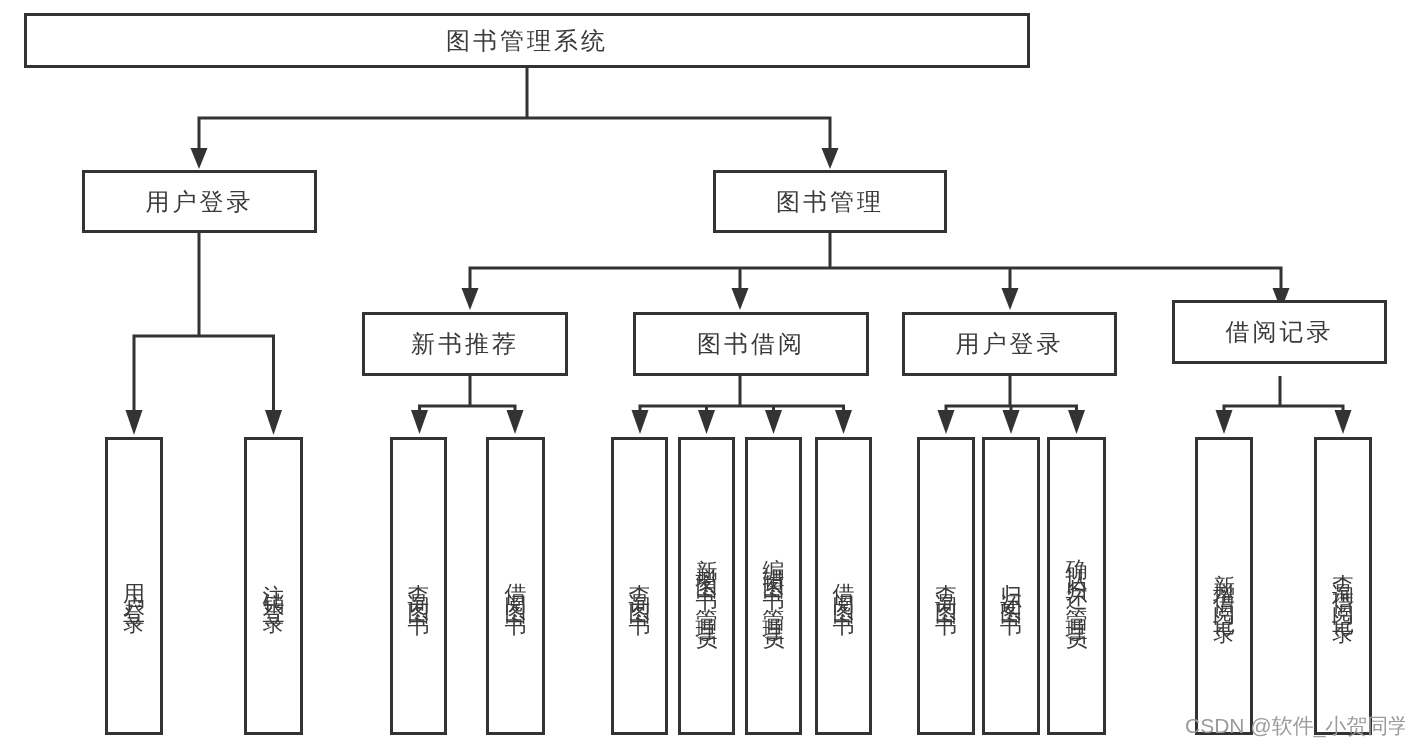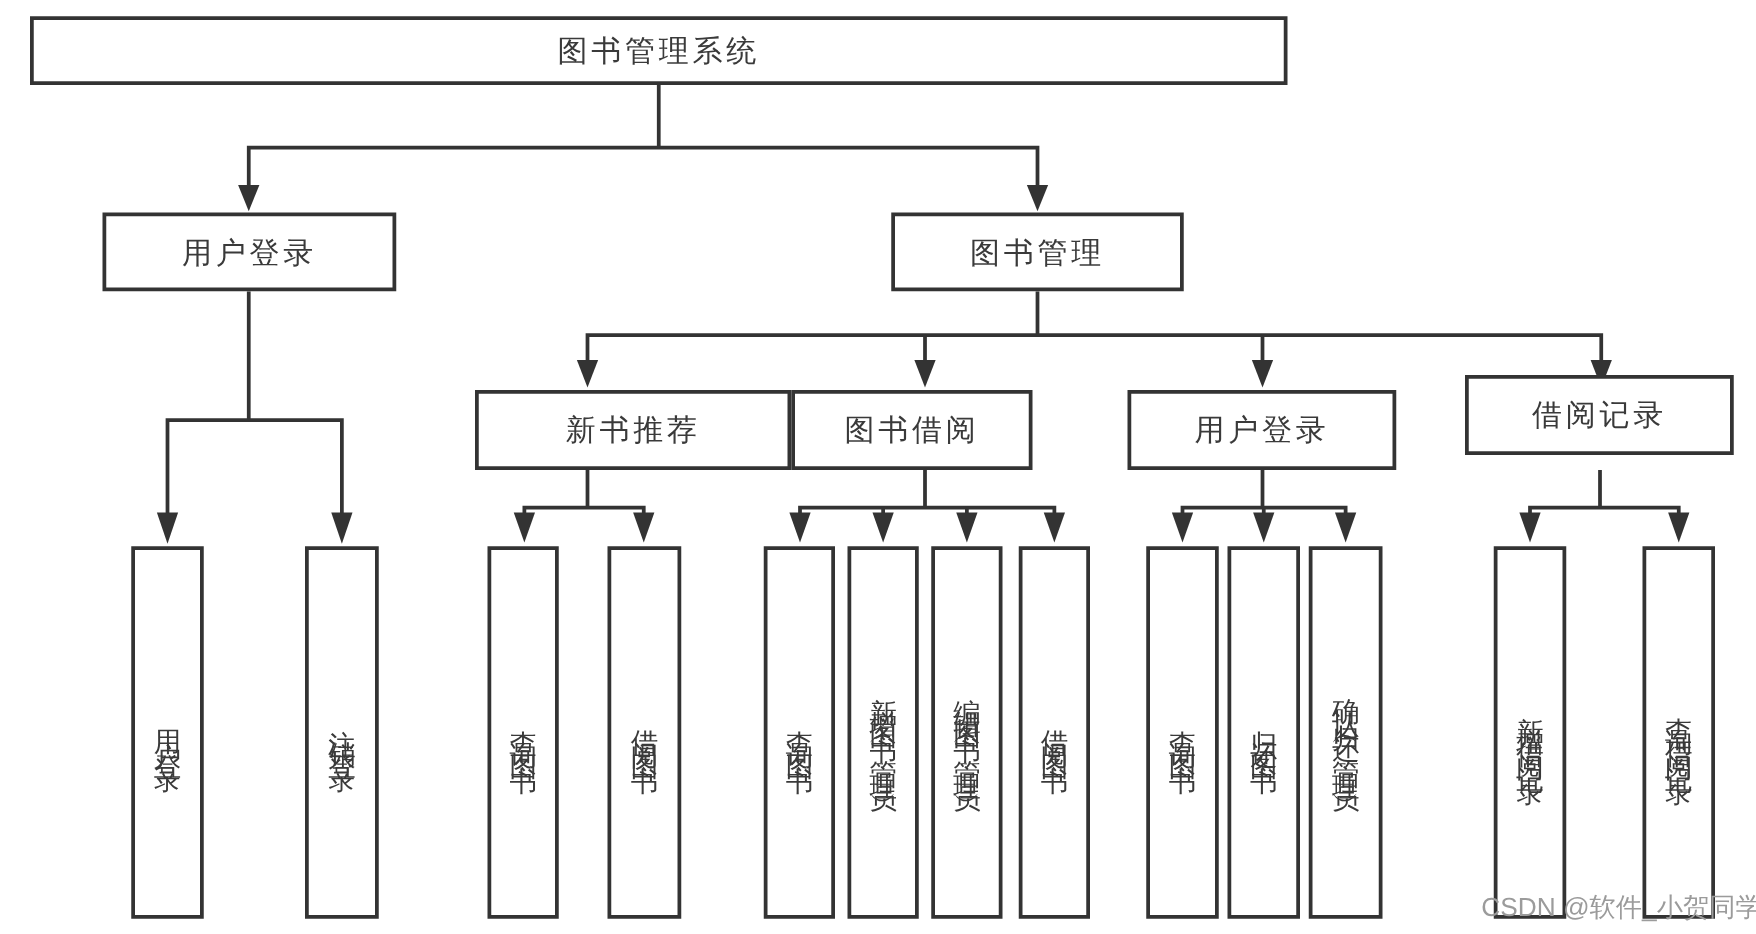--- a/index.html
+++ b/index.html
@@ -95,24 +95,24 @@
     <span>图书管理系统</span>
   </div>
 
   <div class="node h" style="left:82px;top:170px;width:235px;height:63px">
     <span>用户登录</span>
   </div>
   <div class="node h" style="left:713px;top:170px;width:234px;height:63px">
     <span>图书管理</span>
   </div>
 
-  <div class="node h" style="left:380px;top:312px;width:253px;height:64px">
+  <div class="node h" style="left:362px;top:312px;width:206px;height:64px">
     <span>新书推荐</span>
   </div>
-  <div class="node h" style="left:633px;top:312px;width:193px;height:64px">
+  <div class="node h" style="left:633px;top:312px;width:236px;height:64px">
     <span>图书借阅</span>
   </div>
   <div class="node h" style="left:902px;top:312px;width:215px;height:64px">
     <span>用户登录</span>
   </div>
   <div class="node h" style="left:1172px;top:300px;width:215px;height:64px">
     <span>借阅记录</span>
   </div>
 
   <div class="node v" style="left:105px;top:437px;width:58px;height:298px">

